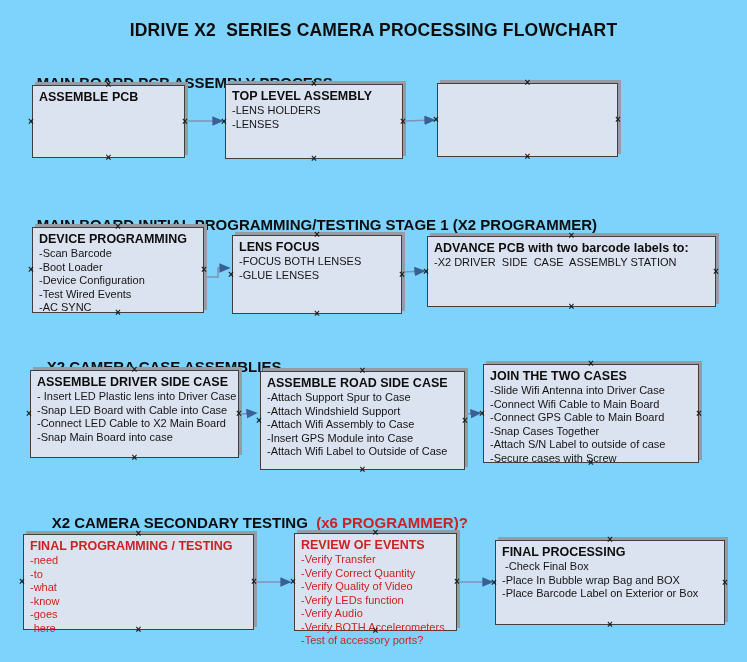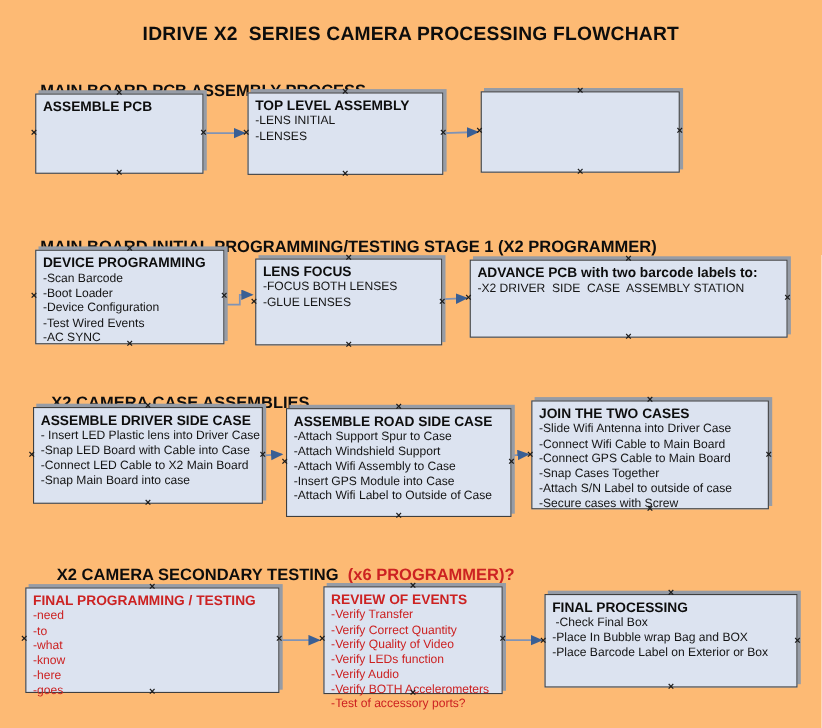--- a/index.html
+++ b/index.html
@@ -1,17 +1,17 @@
 <!DOCTYPE html>
 <html><head>
 <meta charset="utf-8">
 <style>
   html,body{margin:0;padding:0;background:#ffffff;}
   #canvas{
-    position:relative;width:747px;height:662px;background:#fdba74;
+    position:relative;width:747px;height:662px;background:#7dd3fc;
     font-family:"Liberation Sans","DejaVu Sans",sans-serif;color:#111;
     overflow:hidden;
   }
   .main-title{
     position:absolute;left:0;top:20px;width:747px;text-align:center;
     font-size:17.5px;font-weight:bold;letter-spacing:.2px;white-space:pre-wrap;color:#0d0d0d;
   }
   .section-heading{
     position:absolute;font-size:15px;font-weight:bold;white-space:pre-wrap;color:#0d0d0d;
   }
@@ -77,21 +77,21 @@
     <div class="fc-title">ASSEMBLE PCB</div>
   <span class="anchor-mark" style="left: 72.5px; top: -6px;">×</span>
       <span class="anchor-mark" style="left: 72.5px; top: 67px;">×</span>
       <span class="anchor-mark" style="left: -5px; top: 30.5px;">×</span>
       <span class="anchor-mark" style="left: 149px; top: 30.5px;">×</span>
     </div>
 
   <div class="fc-box" style="left:225px;top:84px;width:178px;height:75px;">
     <div class="fc-title">TOP LEVEL ASSEMBLY</div>
     <ul class="fc-items">
-        <li>-LENS INITIAL</li>
+        <li>-LENS HOLDERS</li>
         <li>-LENSES</li>
       </ul>
   <span class="anchor-mark" style="left: 85px; top: -6px;">×</span>
       <span class="anchor-mark" style="left: 85px; top: 69px;">×</span>
       <span class="anchor-mark" style="left: -5px; top: 31.5px;">×</span>
       <span class="anchor-mark" style="left: 174px; top: 31.5px;">×</span>
     </div>
 
   <div class="fc-box title-only" style="left:437px;top:83px;width:181px;height:74px;">
     <ul class="fc-items"></ul>
@@ -184,22 +184,22 @@
       <span class="anchor-mark" style="left: 212px; top: 43.5px;">×</span>
     </div>
 
   <div class="fc-box red-box" style="left:23px;top:534px;width:231px;height:96px;">
     <div class="fc-title">FINAL PROGRAMMING / TESTING</div>
     <ul class="fc-items">
         <li>-need</li>
         <li>-to</li>
         <li>-what</li>
         <li>-know</li>
+        <li>-goes</li>
         <li>-here</li>
-        <li>-goes</li>
       </ul>
   <span class="anchor-mark" style="left: 111.5px; top: -6px;">×</span>
       <span class="anchor-mark" style="left: 111.5px; top: 90px;">×</span>
       <span class="anchor-mark" style="left: -5px; top: 42px;">×</span>
       <span class="anchor-mark" style="left: 227px; top: 42px;">×</span>
     </div>
 
   <div class="fc-box red-box" style="left:294px;top:533px;width:163px;height:98px;">
     <div class="fc-title">REVIEW OF EVENTS</div>
     <ul class="fc-items">

